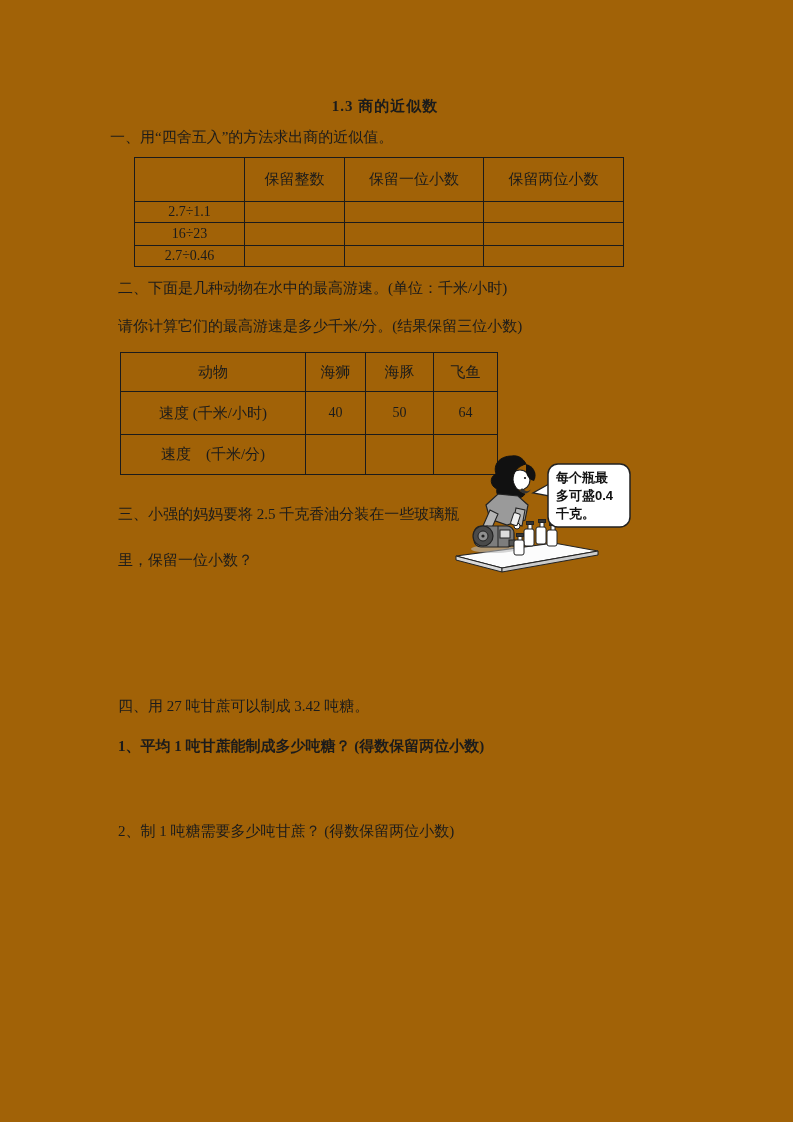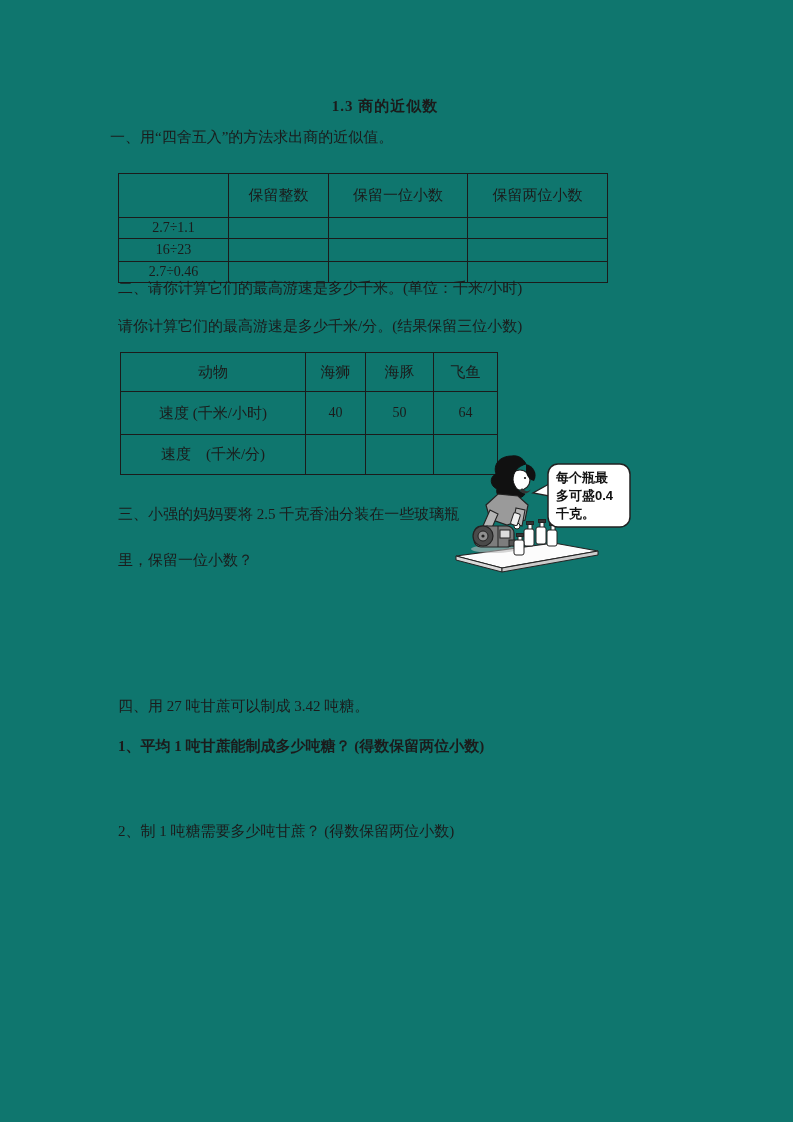--- a/index.html
+++ b/index.html
@@ -1,28 +1,28 @@
 <!DOCTYPE html>
 <html><head>
 <meta charset="utf-8">
 <style>
   html,body { margin:0; padding:0; background:#ffffff; }
   .page {
-    position:relative; width:793px; height:1122px; background:#0f766e;
+    position:relative; width:793px; height:1122px; background:#a16207;
     font-family:"Liberation Serif","DejaVu Serif",serif;
     color:#1b1b1b; overflow:hidden;
   }
   .line { position:absolute; font-size:15px; line-height:18px; white-space:pre; }
   .title { position:absolute; top:97px; left:0; width:770px; text-align:center;
            font-weight:bold; font-size:15px; letter-spacing:1px; }
   table { position:absolute; border-collapse:collapse; table-layout:fixed; }
   td { border:1px solid #1b1b1b; text-align:center; vertical-align:middle;
        font-size:15px; padding:0; overflow:hidden; white-space:pre; }
   .num { font-size:14px; }
-  .t1 { left:118px; top:157px;margin-top:16px; }
+  .t1 { left:134px; top:157px; }
   .t2 { left:120px; top:352px;font-family:Liberation Serif, serif; }
   .illus { position:absolute; left:450px; top:450px; width:235px; height:142px; }
   .bubble-text { font-family:"Liberation Sans","DejaVu Sans",sans-serif;
                  font-weight:bold; font-size:13px; }
 </style>
 </head>
 <body>
 
 <div class="page">
 
@@ -58,21 +58,21 @@
       </tr>
       <tr style="height:21px">
         <td class="num">2.7÷0.46</td>
         <td></td>
         <td></td>
         <td></td>
       </tr>
     </tbody>
   </table>
 
-  <div class="line" style="left:118px; top:279px;">二、请你计算它们的最高游速是多少千米。(单位：千米/小时)</div>
+  <div class="line" style="left:118px; top:279px;">二、下面是几种动物在水中的最高游速。(单位：千米/小时)</div>
   <div class="line" style="left:118px; top:317px;">请你计算它们的最高游速是多少千米/分。(结果保留三位小数)</div>
 
   <table class="t2">
     <colgroup>
       <col style="width:185px">
         <col style="width:60px">
       <col style="width:68px">
         <col style="width:64px">
     </colgroup>
     <tbody>

